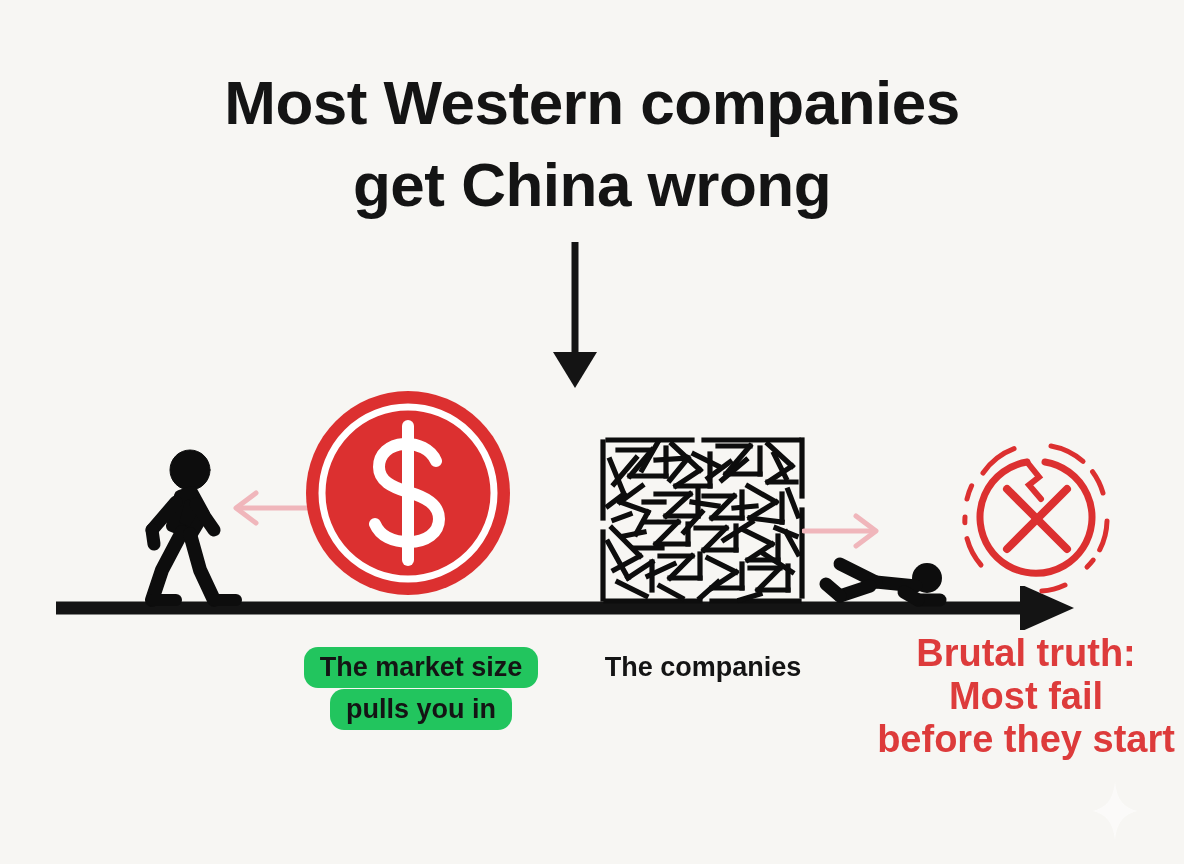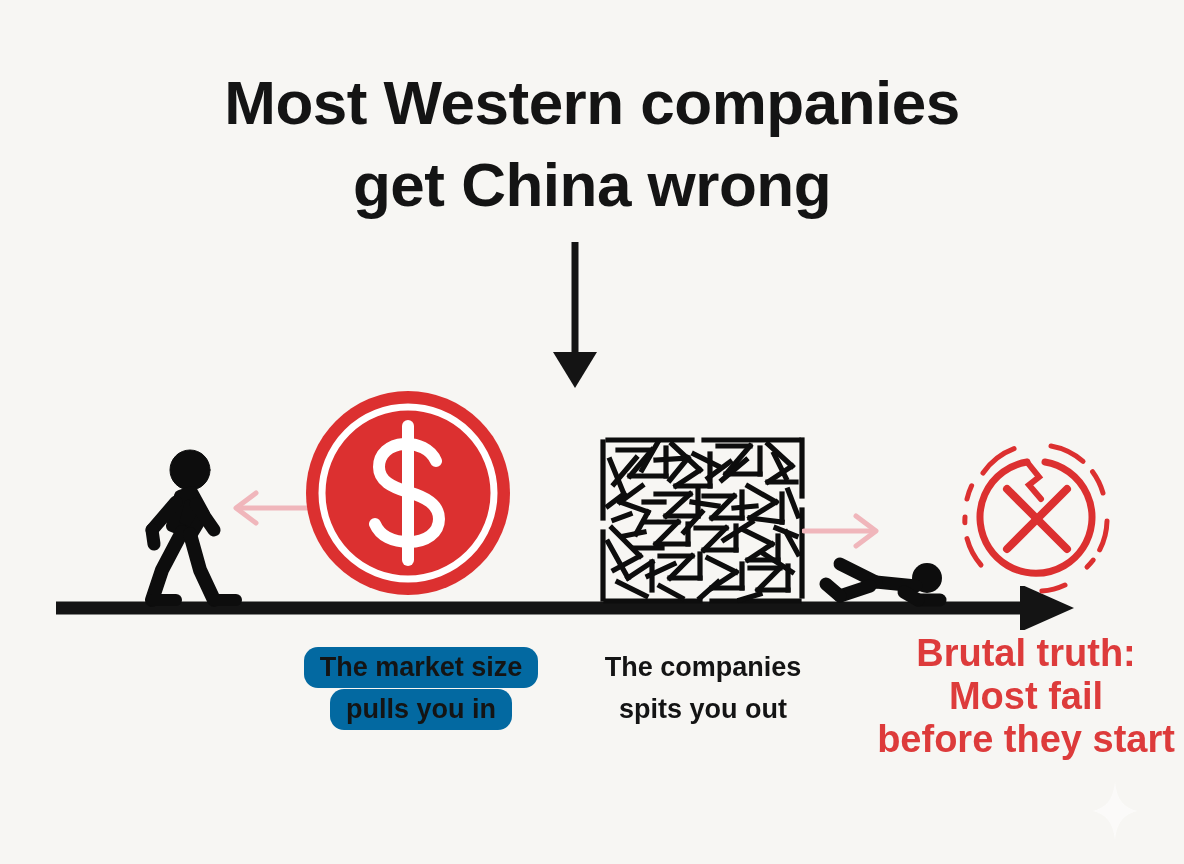--- a/index.html
+++ b/index.html
@@ -124,21 +124,21 @@
     font-family: "Liberation Sans", sans-serif;
     font-weight: bold;
     font-size: 27px;
     line-height: 42px;
     color: #141414;
   }
   .caption .hl-line {
     display: block;
   }
   .caption.highlighted .hl-line span {
-    background: #0369a1;
+    background: #22c55e;
     border-radius: 14px;
     padding: 5px 16px 6px 16px;
     box-decoration-break: clone;
     margin-left: 20px;
     -webkit-box-decoration-break: clone;
   }
   #caption-market {
     left: 268px;
     top: 646px;
     width: 286px;
@@ -395,21 +395,20 @@
     </svg>
   </div>
 
   <div class="caption highlighted" id="caption-market">
     <span class="hl-line"><span>The market size</span></span>
     <span class="hl-line"><span>pulls you in</span></span>
   </div>
 
   <div class="caption" id="caption-complexity">
     <span class="hl-line">The companies</span>
-    <span class="hl-line">spits you out</span>
   </div>
 
   <div class="caption" id="caption-brutal">
     <span class="hl-line">Brutal truth:</span>
     <span class="hl-line">Most fail</span>
     <span class="hl-line">before they start</span>
   </div>
 
   <div class="sparkle">
     <svg width="46" height="58" viewBox="0 0 46 58" xmlns="http://www.w3.org/2000/svg">

